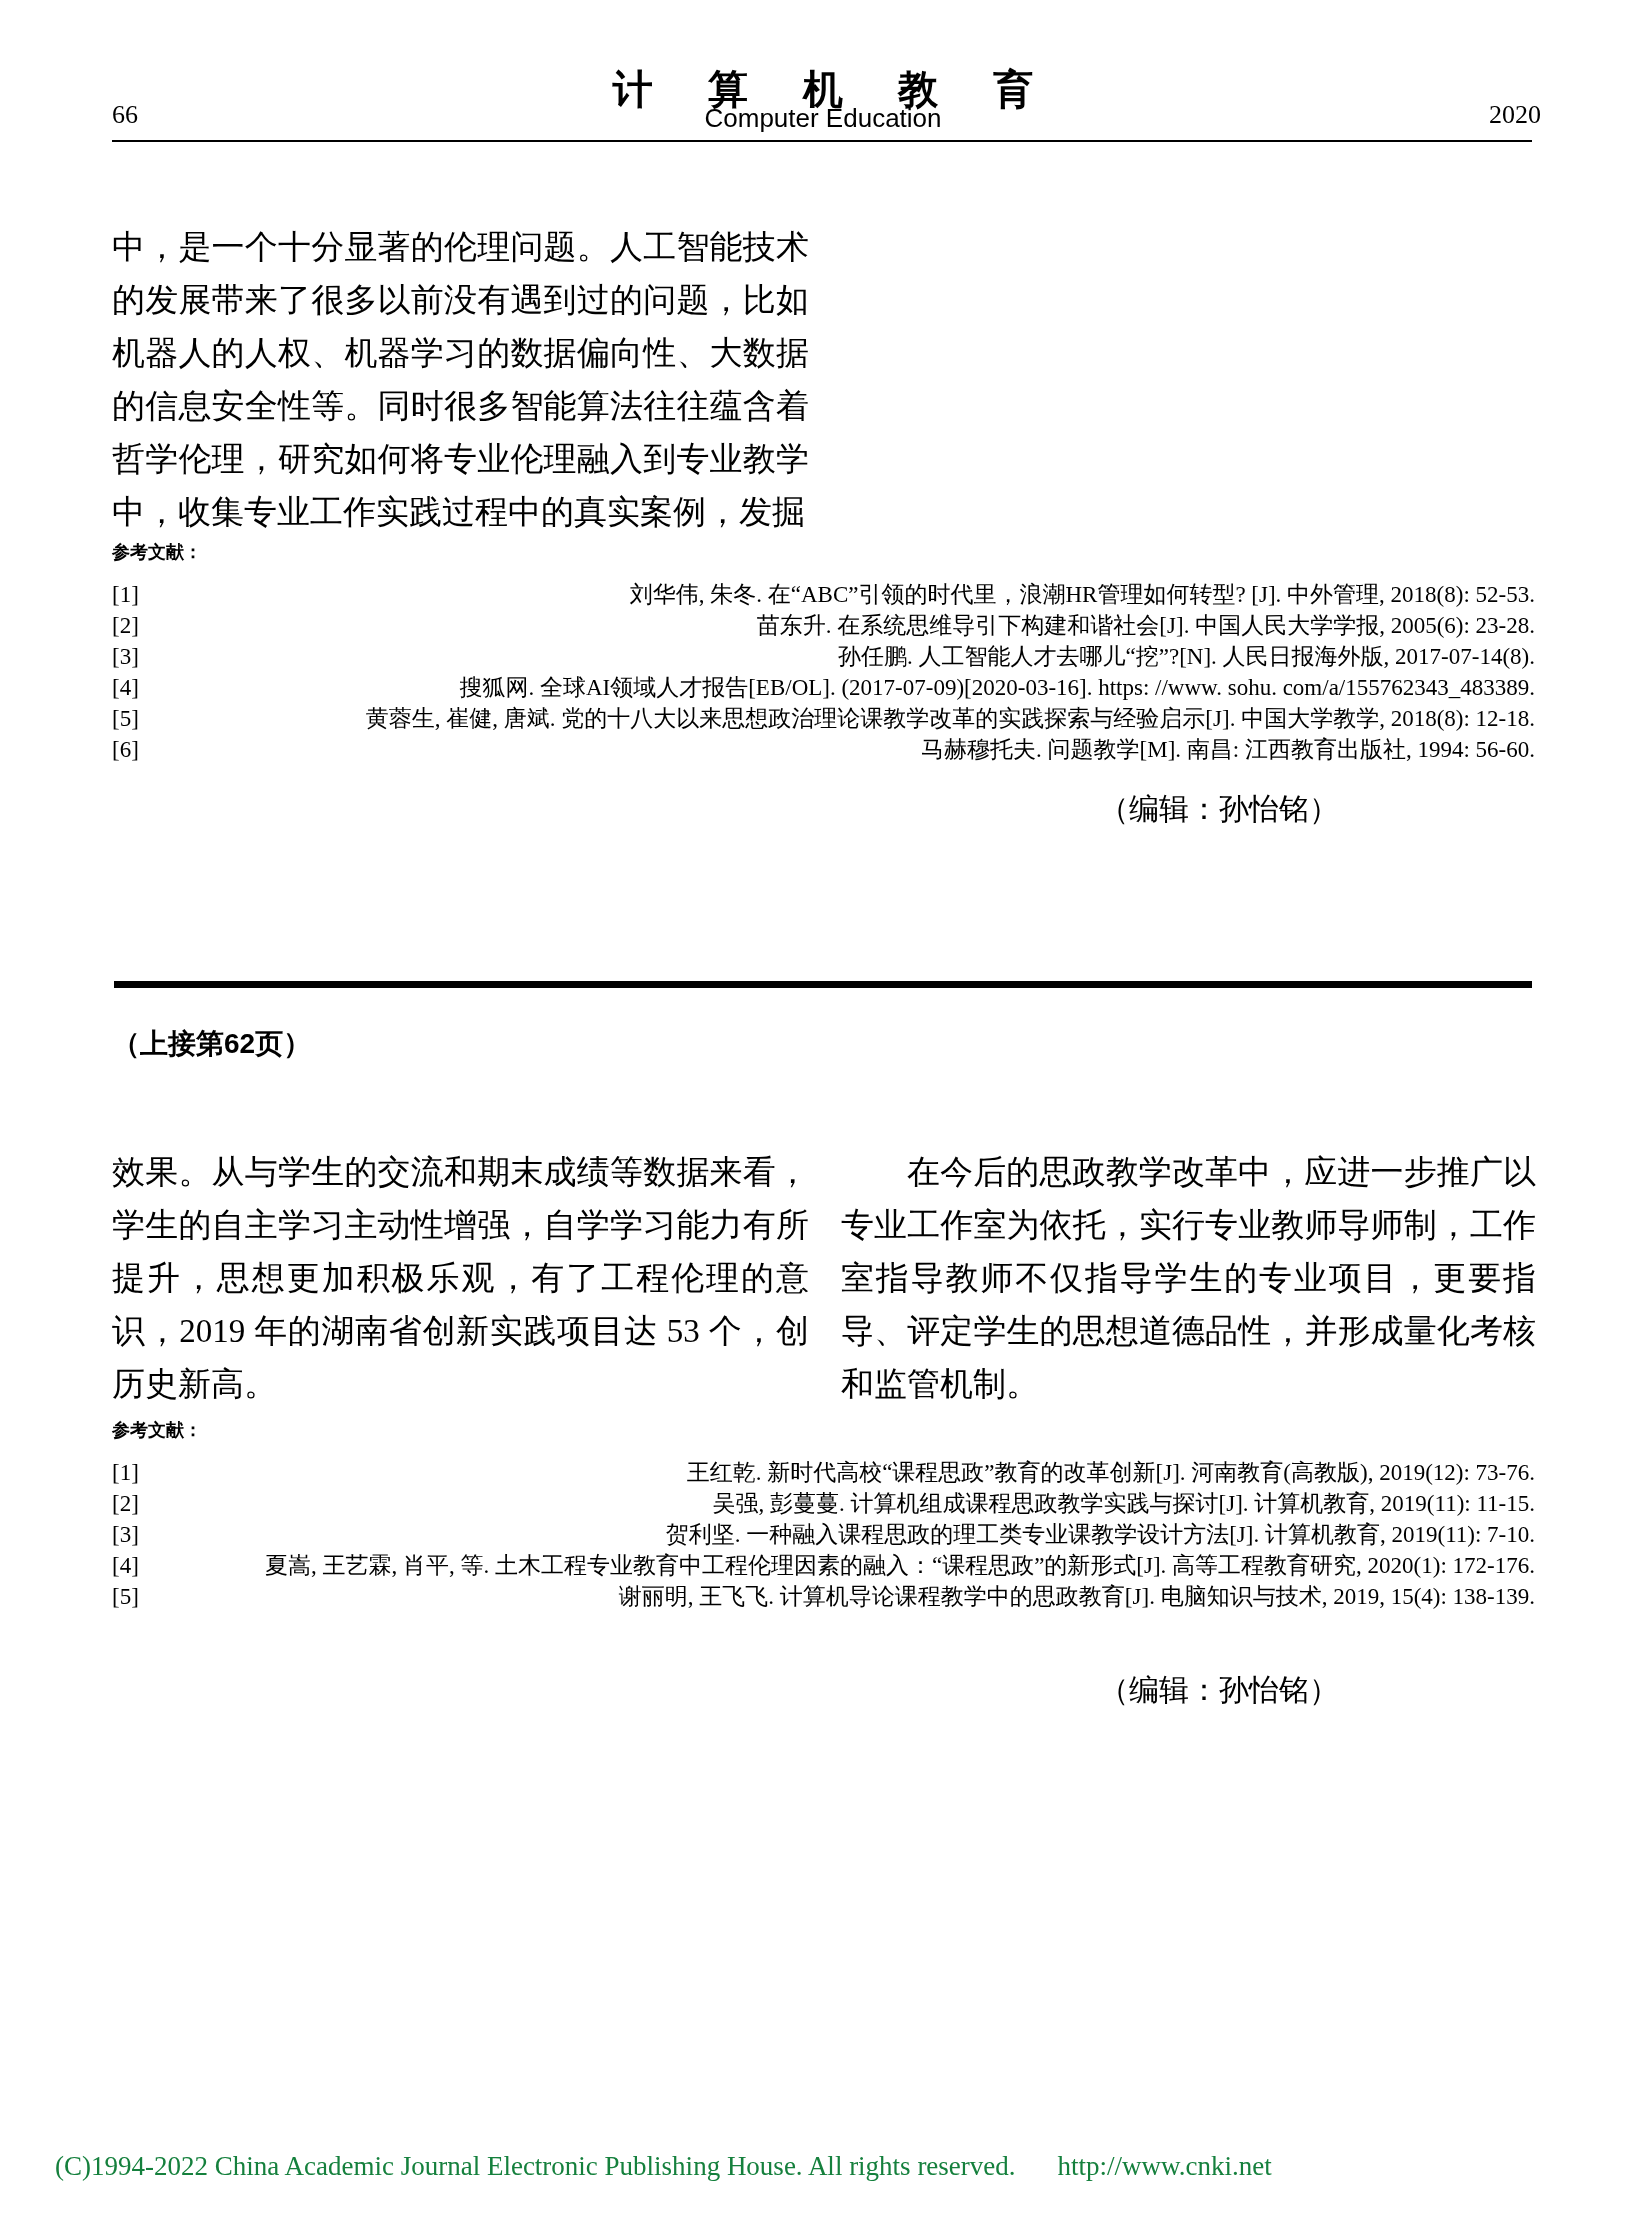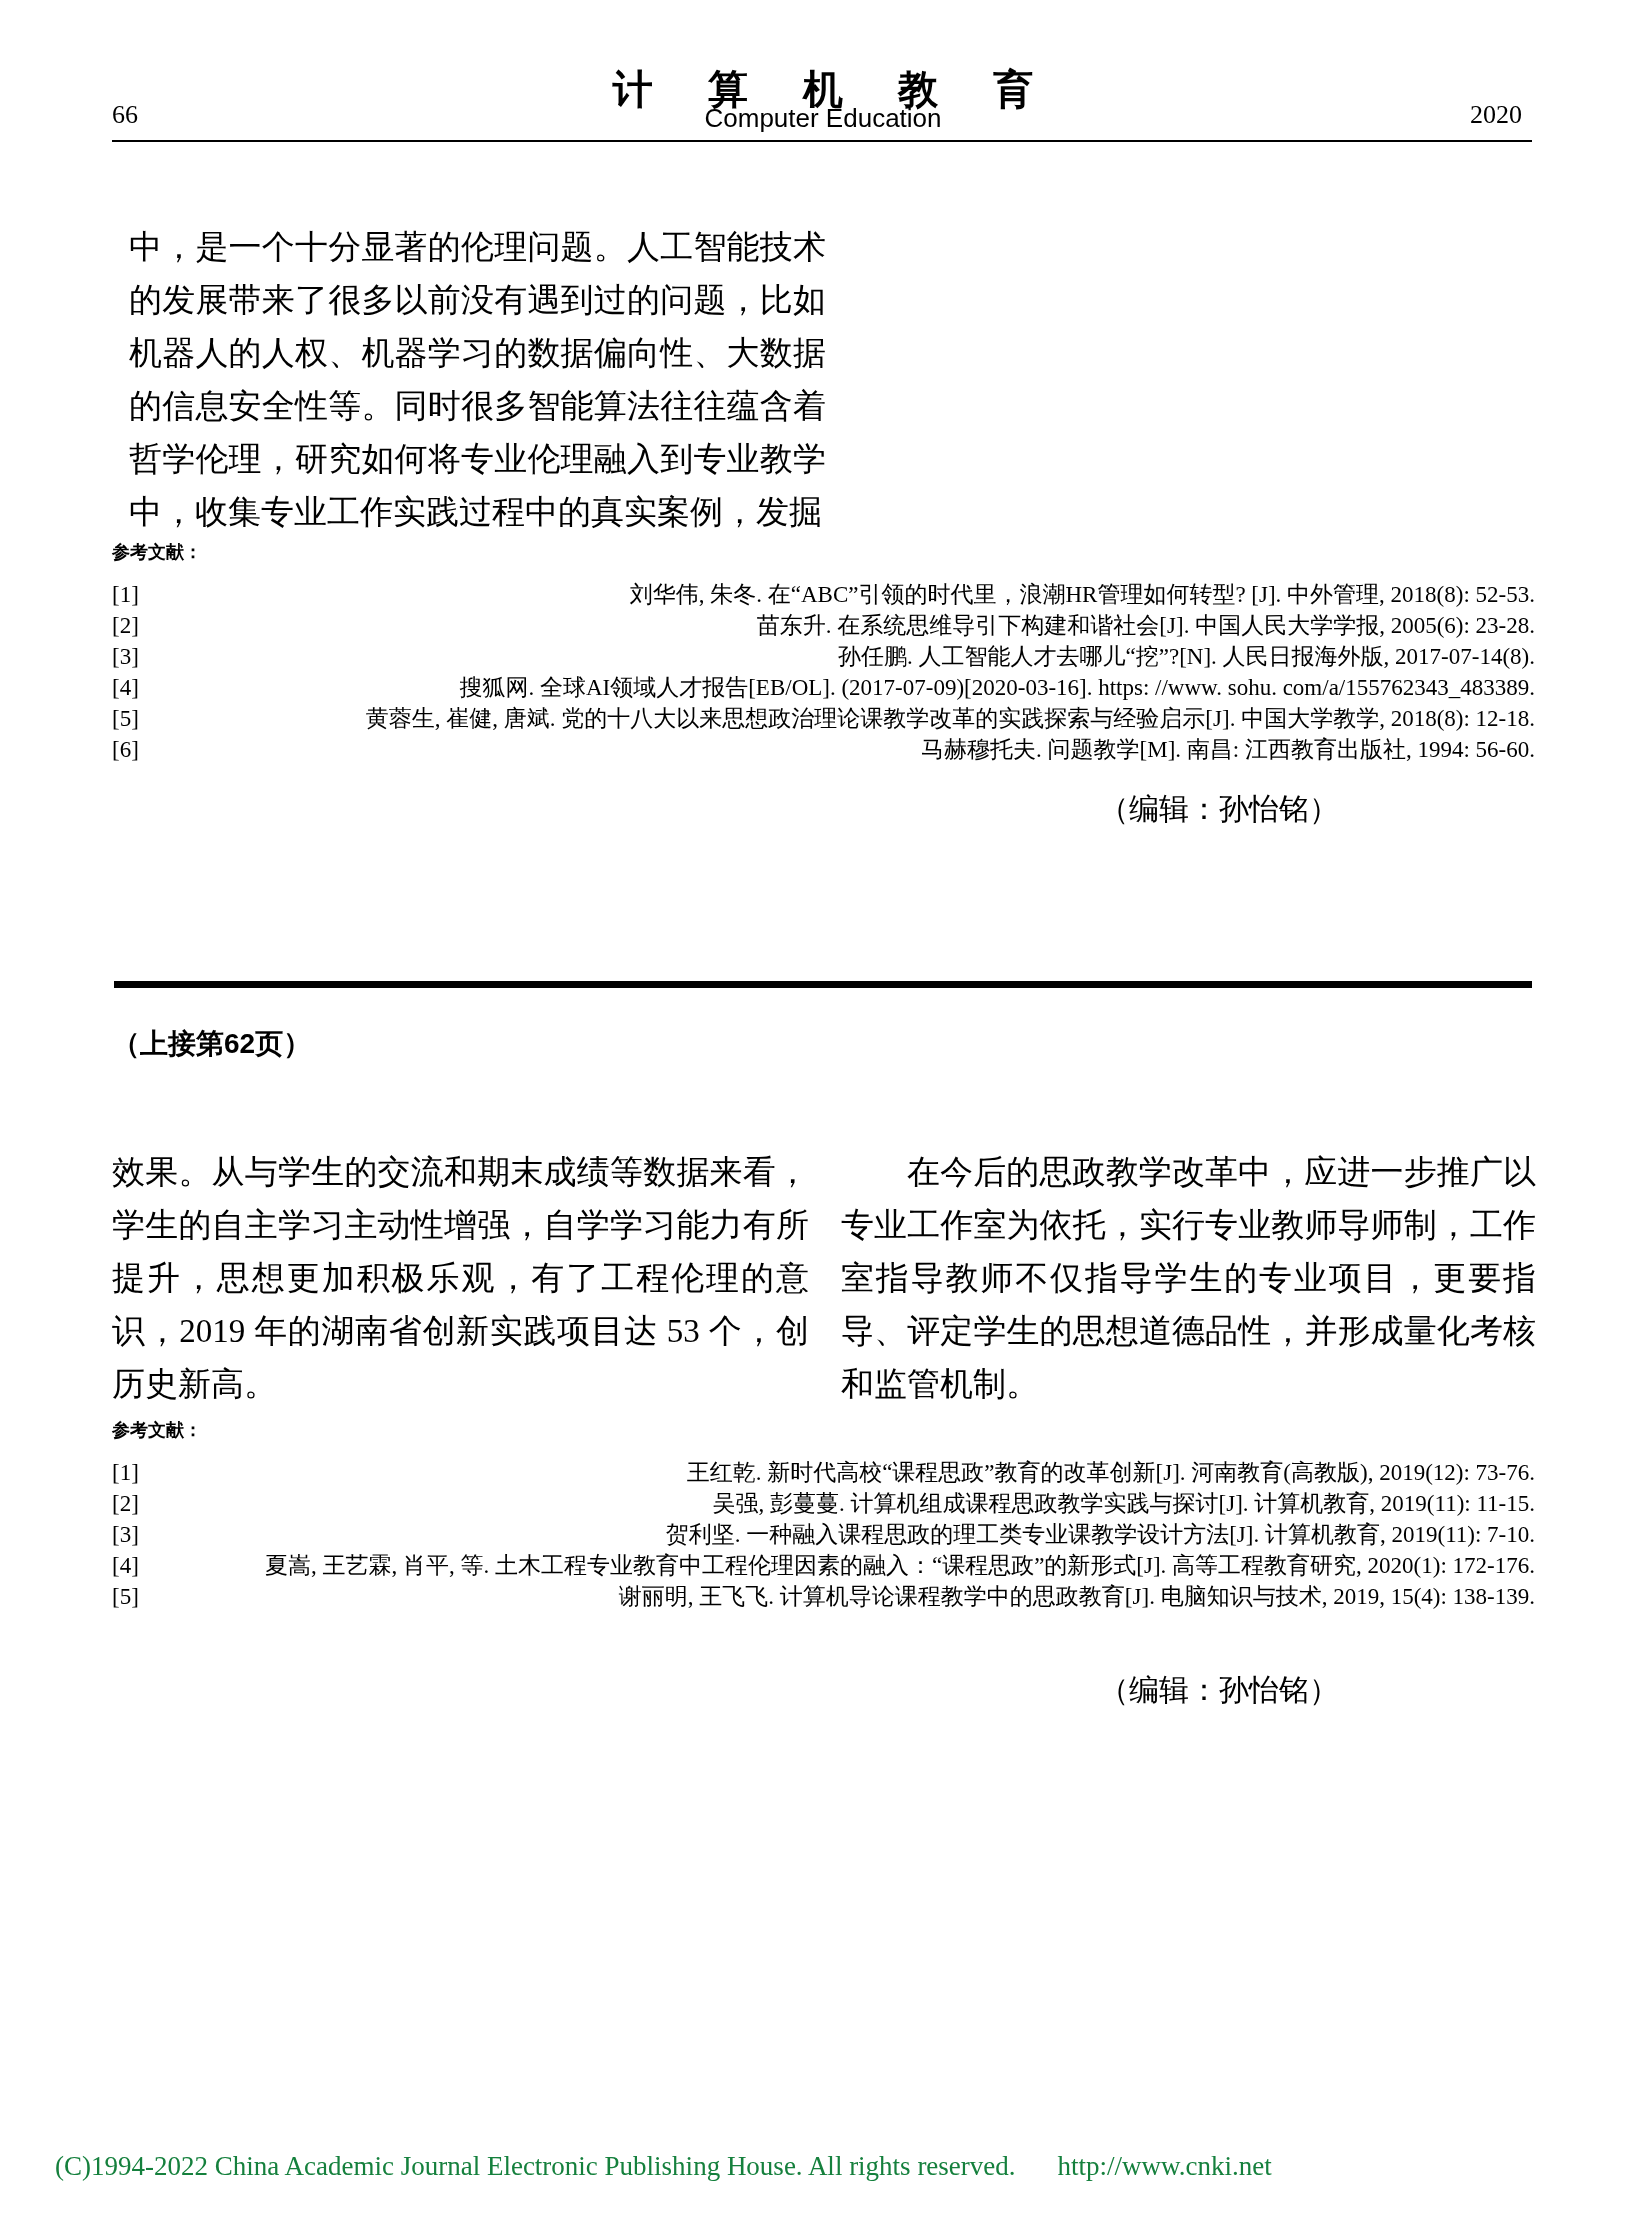--- a/index.html
+++ b/index.html
@@ -6,41 +6,41 @@
   .page{
     position:relative;
     width:1646px;height:2234px;
     background:#ffffff;
     font-family:"Liberation Serif","DejaVu Serif",serif;
     color:#000;
     overflow:hidden;
   }
   
   .hdr-page-no{position:absolute;left:112px;top:100px;font-size:26px;}
-  .hdr-year{position:absolute;right:124px;top:100px;font-size:26px;}
+  .hdr-year{position:absolute;right:105px;top:100px;font-size:26px;}
   .hdr-title-cn{
     position:absolute;left:0;top:62px;width:100%;
     text-align:center;font-size:40px;font-weight:bold;
     letter-spacing:22px;text-indent:22px;
     font-family:"Liberation Sans","DejaVu Sans",sans-serif;
   }
   .hdr-title-en{
     position:absolute;left:0;top:103px;width:100%;
     text-align:center;font-size:26px;
     font-family:"Liberation Sans","DejaVu Sans",sans-serif;
   }
   .hdr-rule{position:absolute;left:112px;top:140px;width:1420px;height:2px;background:#000;}
   
   .col{
     position:absolute;
     font-size:33px;line-height:53px;
     text-align:justify;
   }
   .col p{margin:0;}
-  #sec1-left{left:112px;top:221px;width:697px;margin-left:17px;}
+  #sec1-left{left:112px;top:221px;width:697px;}
   #sec1-right{left:841px;top:221px;width:695px;}
   #sec2-left{left:112px;top:1146px;width:697px;}
   #sec2-right{left:841px;top:1146px;width:695px;}
   .indent2 p{text-indent:2em;}
   
   .refs-heading{
     position:absolute;left:112px;
     font-size:18px;font-weight:bold;
     font-family:"Liberation Sans","DejaVu Sans",sans-serif;
   }

